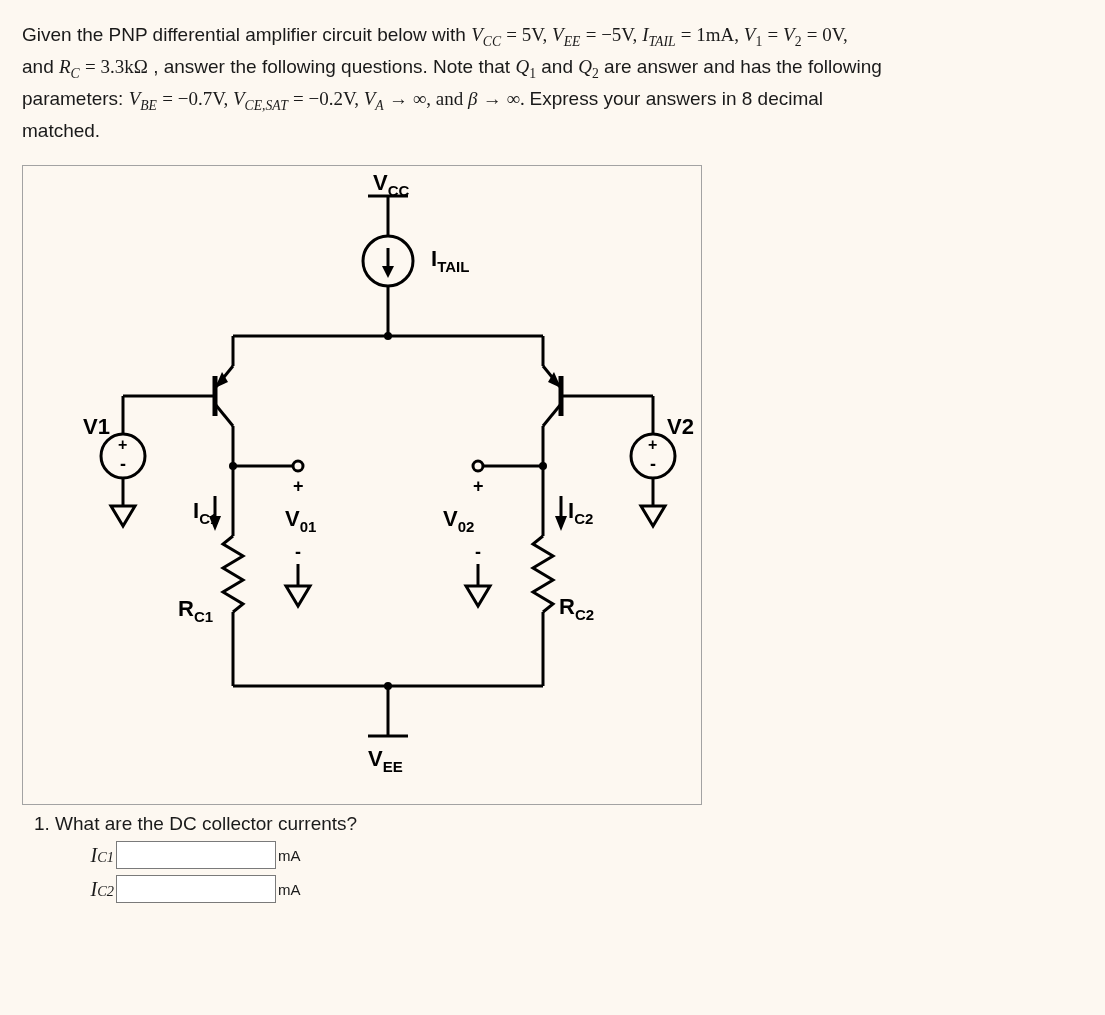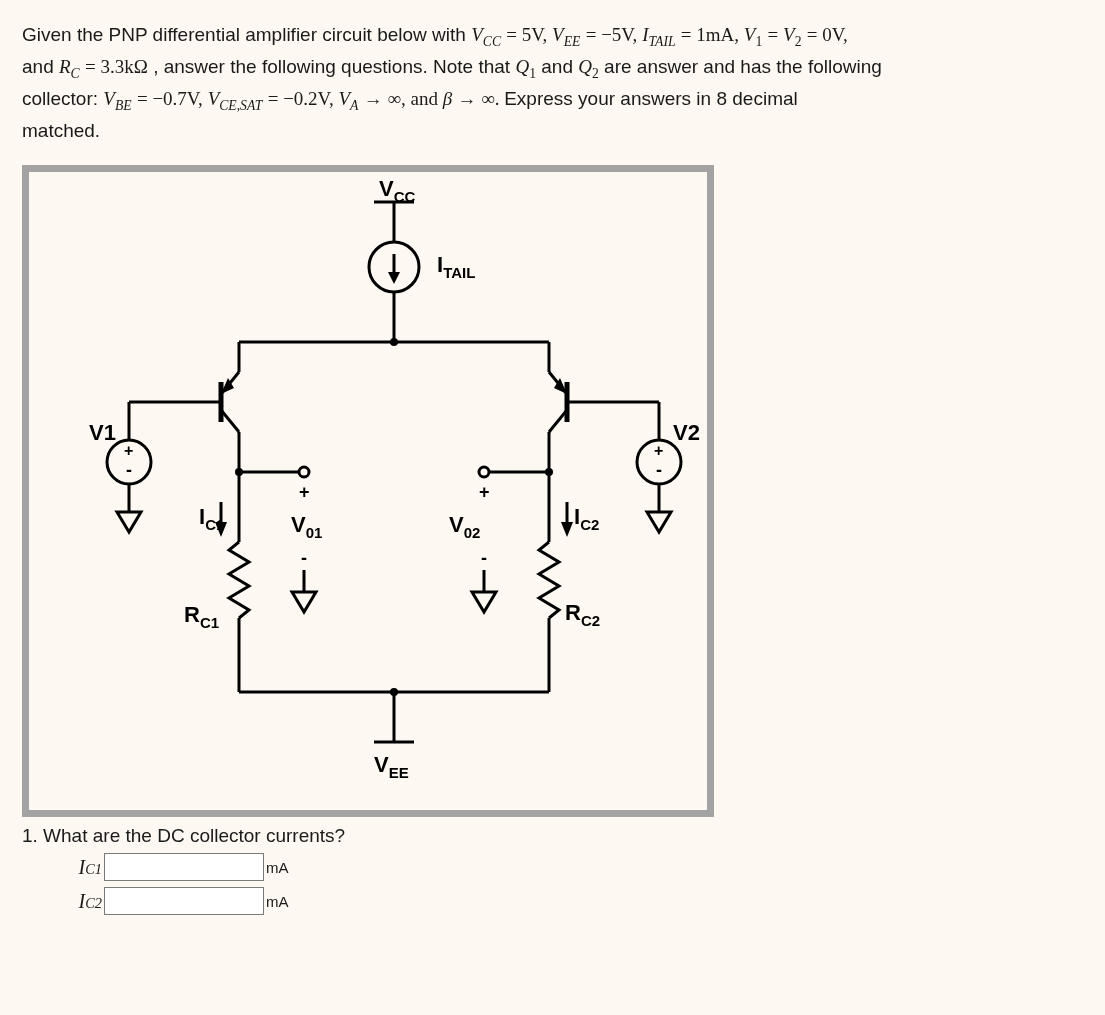--- a/index.html
+++ b/index.html
@@ -12,30 +12,30 @@
     width: 1105px;
     box-sizing: border-box;
   }
   .problem-text { line-height: 1.55; margin-bottom: 20px; }
   .sub { font-size: 0.72em; vertical-align: sub; font-style: italic; font-family:'Times New Roman',serif;}
   .romansub { font-size:0.72em; vertical-align: sub; font-family:'Times New Roman',serif; font-style:normal;}
   .mathvar { font-family: 'Times New Roman', serif; font-style: italic; }
   .mathnum { font-family: 'Times New Roman', serif; }
 
   .circuit-wrap {
-    border: 7px solid #a3a3a3;
+    border: 1px solid #a3a3a3;
     width: 678px;
     height: 638px;
     margin: 18px 0 8px 0;
     position: relative;
     background: #fdf8f1;
   }
   .circuit-svg { width:100%; height:100%; display:block; }
 
-  .q1 { margin-top: 4px; }
+  .q1 { margin-top: 4px; margin-left: 12px; }
   .answer-row {
     display:flex;
     align-items:center;
     margin-top:6px;
     margin-left: 36px;
   }
   .answer-label {
     width: 44px;
     text-align:right;
     font-family:'Times New Roman', serif;
@@ -81,21 +81,21 @@
   <span>and </span>
   <span class="mathvar">R</span><span class="sub">C</span>
   <span class="mathnum"> = </span>
   <span class="mathnum">3.3kΩ</span>
   <span>, answer the following questions. Note that </span>
   <span class="mathvar">Q</span><span class="romansub">1</span>
   <span> and </span>
   <span class="mathvar">Q</span><span class="romansub">2</span>
   <span> are answer and has the following</span>
   <br>
-  <span>collector: </span>
+  <span>parameters: </span>
   <span class="mathvar">V</span><span class="sub">BE</span>
   <span class="mathnum"> = </span>
   <span class="mathnum">−0.7V, </span>
   <span class="mathvar">V</span><span class="sub">CE,SAT</span>
   <span class="mathnum"> = </span>
   <span class="mathnum">−0.2V, </span>
   <span class="mathvar">V</span><span class="sub">A</span>
   <span class="mathnum"> → ∞, and </span>
   <span class="mathvar">β</span>
   <span class="mathnum"> → ∞. </span>

